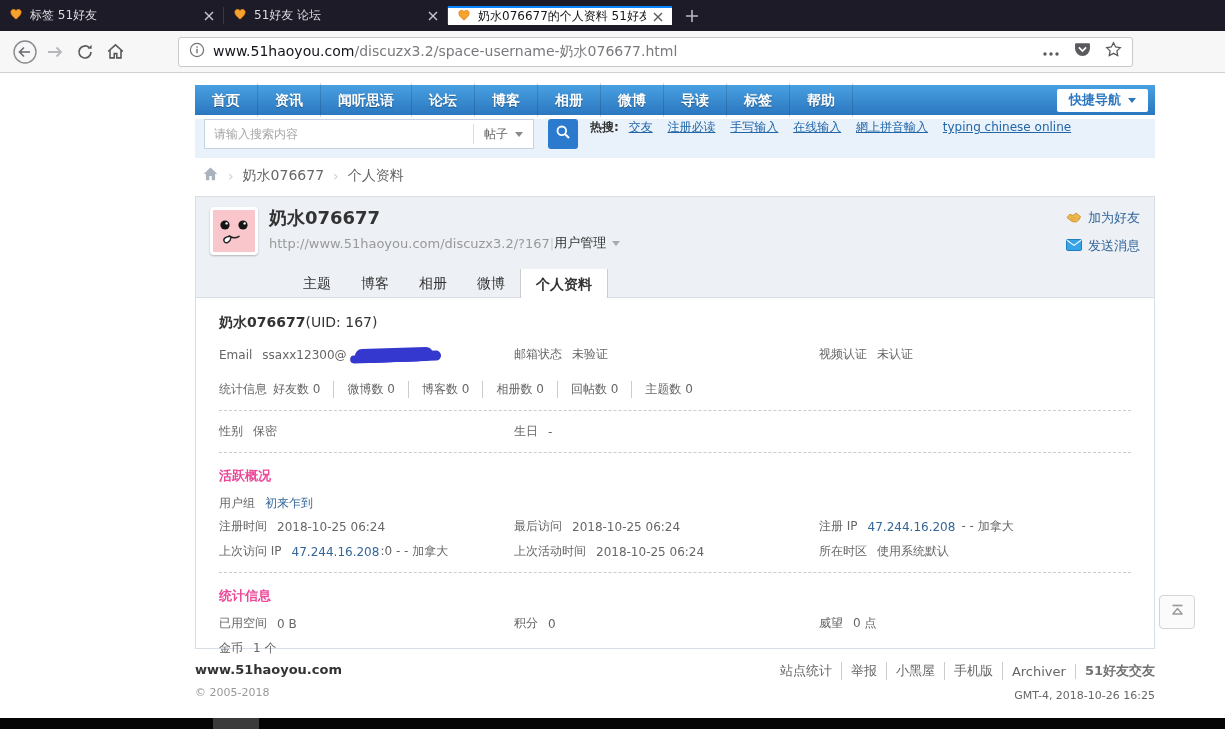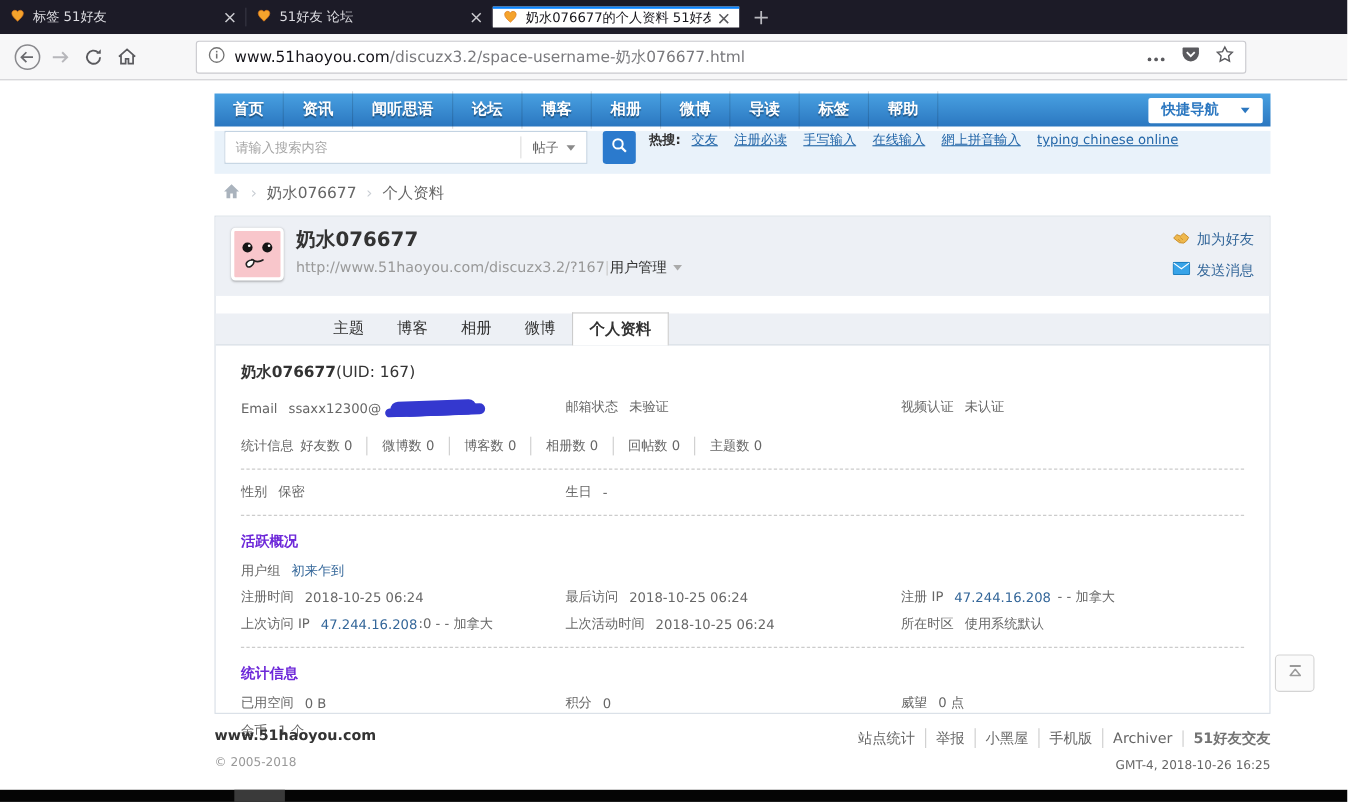--- a/index.html
+++ b/index.html
@@ -24,21 +24,21 @@
   .urltext { font-size:14px; color:#15141a; white-space:nowrap; overflow:hidden; flex:1; }
   .urltext .path { color:#7a7a7e; }
   .urlicons { display:flex; align-items:center; gap:14px; }
   
   .mainnav { position:absolute; left:195px; top:85px; width:960px; height:30px;
              background:linear-gradient(#48a0e1,#2b77c0); display:flex; align-items:center; }
   .mnitem { height:34px; line-height:34px; padding:0 17px; color:#fff; font-weight:bold; font-size:14px;
             border-right:1px solid rgba(0,0,0,.14); text-shadow:0 1px 1px rgba(0,0,0,.35); cursor:pointer; }
   .quicknav { margin-left:auto; margin-right:7px; background:#fff; color:#2b77c0; font-weight:bold;
               font-size:13px; height:23px; padding:0 12px; border-radius:2px;
-              display:flex; align-items:center; gap:20px; cursor:pointer; }
+              display:flex; align-items:center; gap:7px; cursor:pointer; }
   .caret { width:0; height:0; border-left:4px solid transparent; border-right:4px solid transparent;
            border-top:5px solid #2b77c0; }
   .searchrow { position:absolute; left:195px; top:119px; width:960px; height:39px; background:#e9f2fa;
                display:flex; padding-left:9px; }
   .searchbox { display:flex; align-items:center; height:30px; background:#fff; border:1px solid #c3d3e2; }
   .searchbox input { border:none; outline:none; width:268px; height:26px; padding:0 9px; font-size:12px;
                      font-family:inherit; color:#333; }
   .searchbox input::placeholder { color:#a6a6a6; }
   .cat { width:60px; height:20px; border-left:1px solid #ddd; display:flex; align-items:center;
          justify-content:center; gap:7px; font-size:12px; color:#666; cursor:pointer; }
@@ -61,37 +61,37 @@
   .uname { position:absolute; left:73px; top:9px; font-size:18px; font-weight:bold; color:#333; }
   .uline { position:absolute; left:73px; top:37px; font-size:13px; color:#999;
            display:flex; align-items:center; }
   .uline .vsep { color:#ccc; }
   .manage { color:#333; font-size:13px; display:flex; align-items:center; gap:6px; cursor:pointer; }
   .manage .caret { border-top-color:#aaa; }
   .pactions { position:absolute; right:14px; top:12px; text-align:right; font-size:13px; }
   .pact { display:flex; align-items:center; gap:6px; color:#336699; margin-bottom:10px;
           justify-content:flex-end; cursor:pointer; }
   .ptabs { background:#edf0f5; height:29px; display:flex; align-items:flex-end; padding-left:92px;
-           border-bottom:1px solid #d8dee6;margin-top:16px; }
+           border-bottom:1px solid #d8dee6; }
   .ptab { padding:0 15px; height:28px; line-height:28px; font-size:14px; color:#333; cursor:pointer; }
   .ptab.active { background:#fff; border:1px solid #ccc; border-bottom:none; font-weight:bold;
                  height:30px; line-height:30px; margin-bottom:-1px; }
   .pcontent { padding:16px 23px 0 23px; font-size:12px; color:#666; }
   .uidline { font-size:14px; color:#333; margin-bottom:14px; }
   .uidline .nm { font-weight:bold; }
   .row3 { display:grid; grid-template-columns:295px 305px 1fr; margin-bottom:8px; }
   .kv { display:flex; align-items:center; gap:10px; }
   .blob { display:inline-block; width:78px; height:14px; background:#3438cf; border-radius:9px;
           transform:rotate(-2deg); margin-left:-2px; box-shadow:-8px 3px 0 -3px #3438cf, 10px 2px 0 -2px #3438cf; }
   .statline { display:flex; align-items:center; margin:18px 0 4px 0; }
   .statpre { margin-right:4px; }
   .stat { padding:0 13px; border-right:1px solid #ccc; white-space:nowrap; }
   .stat:last-child { border-right:none; }
   .dashed { border-top:1px dashed #ccc; margin:12px 0; }
-  .sect { font-size:13px; font-weight:bold; color:#6d28d9; margin:14px 0 10px 0; }
+  .sect { font-size:13px; font-weight:bold; color:#ec4899; margin:14px 0 10px 0; }
   .bluelink { color:#336699; cursor:pointer; }
   .gap6 { margin-bottom:6px; }
   
   .footer { position:absolute; left:195px; top:662px; width:960px; font-size:13px; color:#666; }
   .fleft { float:left; }
   .fsite { font-weight:bold; color:#333; font-size:13px; cursor:pointer; }
   .fcopy { font-size:11px; color:#999; margin-top:9px; }
   .fright { float:right; text-align:right; }
   .flinks { display:flex; align-items:center; justify-content:flex-end; }
   .flink { padding:0 9px; border-right:1px solid #ccc; cursor:pointer; white-space:nowrap; }

